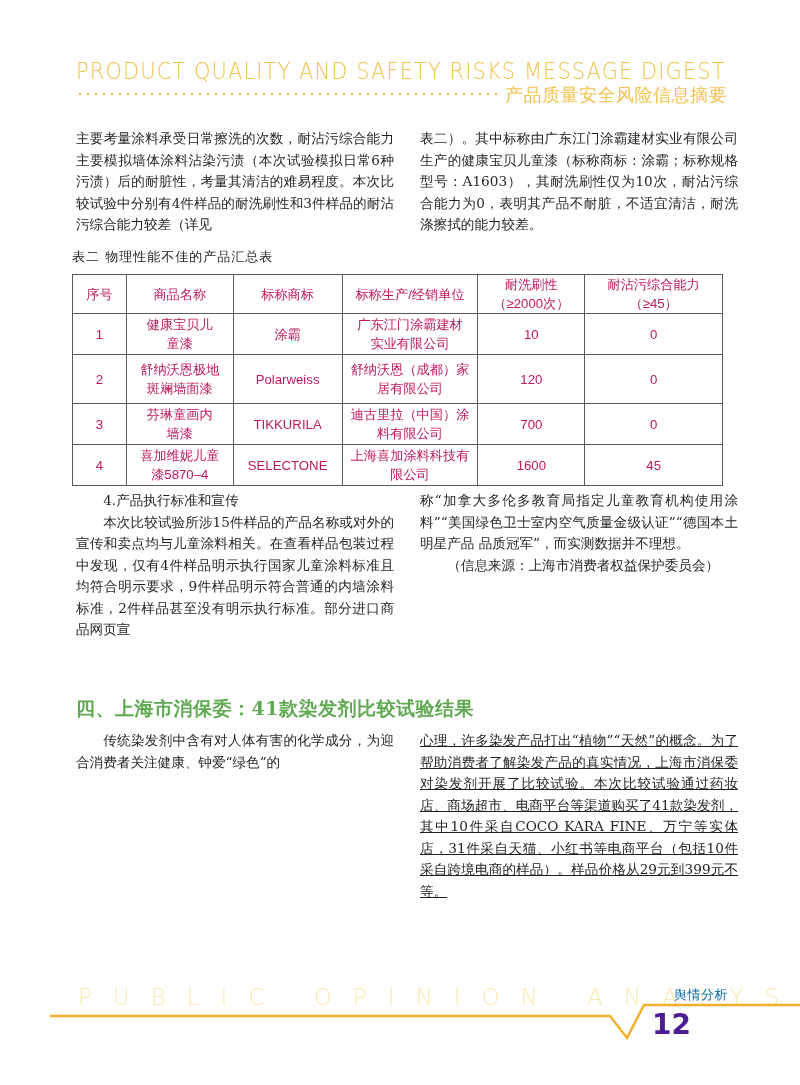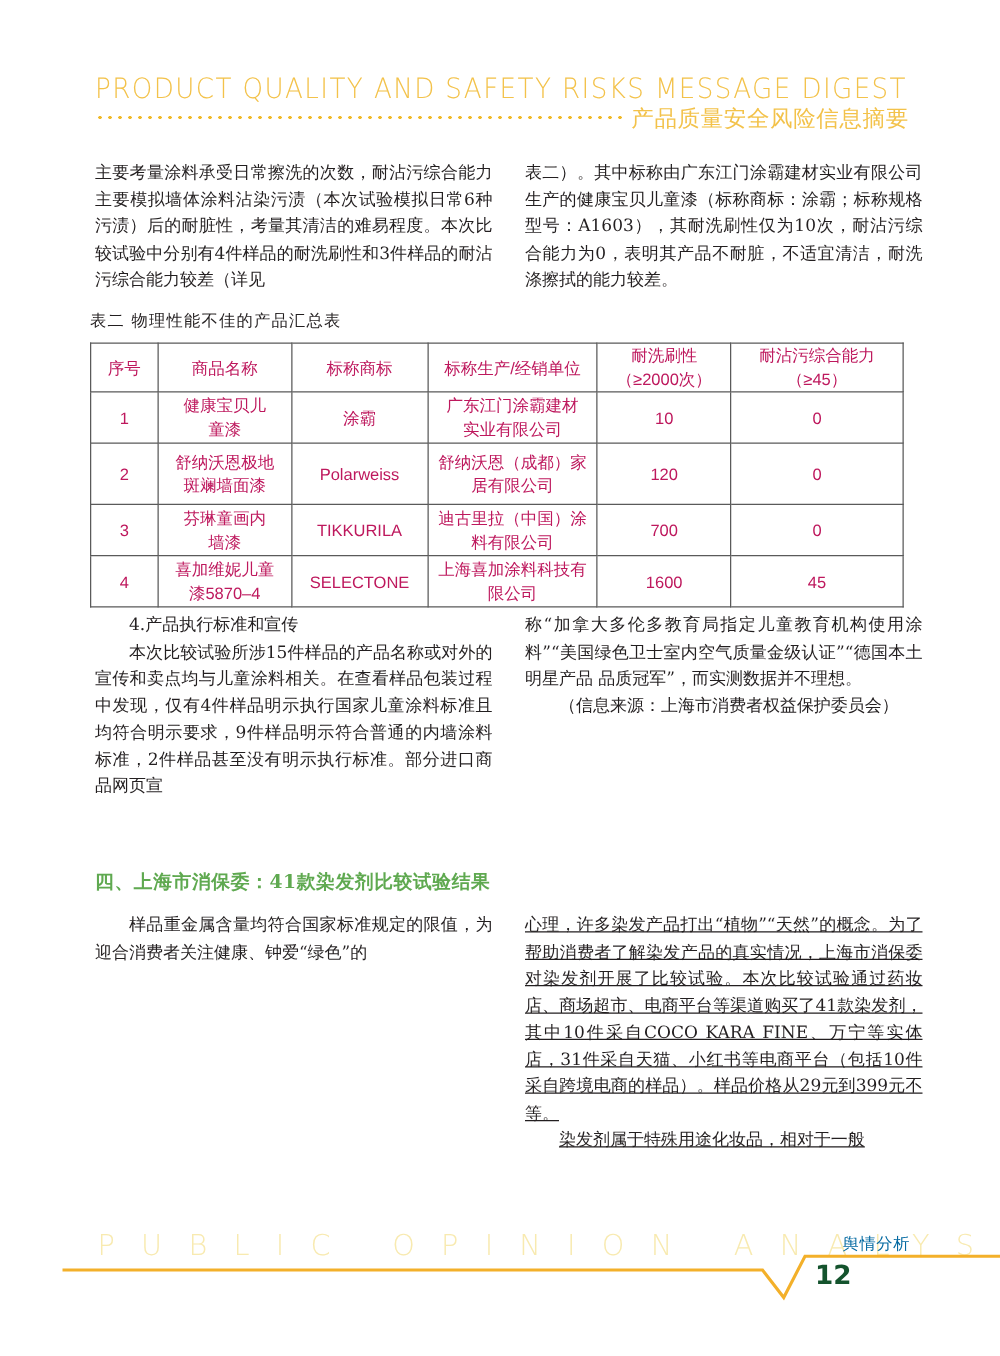--- a/index.html
+++ b/index.html
@@ -25,29 +25,29 @@
   .table-caption { position: absolute; left: 72px; width: 651px; top: 248px; text-align: left;
                    font-size: 13px; letter-spacing: 1px; }
   table.summary { position: absolute; left: 72px; top: 274px; width: 651px;
                   border-collapse: collapse; font-family: "Liberation Sans", "DejaVu Sans", sans-serif;
                   font-size: 13.2px; color: #be185d; }
   table.summary th, table.summary td { border: 1.5px solid #5a5a5a; text-align: center; vertical-align: middle;
                   padding: 0 2px; line-height: 19px; font-weight: normal; }
   table.summary tr.head th { height: 38px; }
   table.summary tr.row td { height: 40px; }
 
-  .sec-title { position: absolute; left: 76px; top: 696px; font-size: 15px; font-weight: bold;
+  .sec-title { position: absolute; left: 76px; top: 696px; font-size: 19px; font-weight: bold;
                color: #5fa950; letter-spacing: 0.5px; white-space: nowrap; }
 
   .footer-en { position: absolute; left: 78px; top: 984px; font-family: "DejaVu Sans", "Liberation Sans", sans-serif;
                font-weight: 200; font-size: 23px; letter-spacing: 21px; color: #f8eab0; white-space: nowrap; }
   .footer-line { position: absolute; }
   .footer-cn { position: absolute; left: 674px; top: 986px; font-size: 13px; font-weight: normal; color: #0369a1;
                font-family: "DejaVu Sans", sans-serif; letter-spacing: 0.5px; }
-  .page-num { position: absolute; left: 652px; top: 1008px; font-size: 21px; font-weight: bold; color: #14532d;
+  .page-num { position: absolute; left: 652px; top: 1008px; font-size: 28px; font-weight: bold; color: #4c1d95;
               font-family: "DejaVu Sans", sans-serif; }
 </style>
 </head>
 <body>
 
 <div class="hdr-en">PRODUCT QUALITY AND SAFETY RISKS MESSAGE DIGEST</div>
 <div class="hdr-dots"></div>
 <div class="hdr-cn">产品质量安全风险信息摘要</div>
 
 <div class="col left" style="top:128px;">
@@ -117,25 +117,24 @@
   <p class="indent">4.产品执行标准和宣传</p>
   <p class="indent">本次比较试验所涉15件样品的产品名称或对外的宣传和卖点均与儿童涂料相关。在查看样品包装过程中发现，仅有4件样品明示执行国家儿童涂料标准且均符合明示要求，9件样品明示符合普通的内墙涂料标准，2件样品甚至没有明示执行标准。部分进口商品网页宣</p>
 </div>
 <div class="col right" style="top:490px;">
   <p>称“加拿大多伦多教育局指定儿童教育机构使用涂料”“美国绿色卫士室内空气质量金级认证”“德国本土明星产品  品质冠军”，而实测数据并不理想。</p>
   <p class="indent">（信息来源：上海市消费者权益保护委员会）</p>
 </div>
 
 <div class="sec-title">四、上海市消保委：41款染发剂比较试验结果</div>
 <div class="col left" style="top:730px;">
-  <p class="indent">样品重金属含量均符合国家标准规定的限值，为迎合消费者关注健康、钟爱“绿色”的</p>
+  <p class="indent">传统染发剂中含有对人体有害的化学成分，为迎合消费者关注健康、钟爱“绿色”的</p>
 </div>
 <div class="col right" style="top:730px;text-decoration:underline;">
   <p>心理，许多染发产品打出“植物”“天然”的概念。为了帮助消费者了解染发产品的真实情况，上海市消保委对染发剂开展了比较试验。本次比较试验通过药妆店、商场超市、电商平台等渠道购买了41款染发剂，其中10件采自COCO KARA FINE、万宁等实体店，31件采自天猫、小红书等电商平台（包括10件采自跨境电商的样品）。样品价格从29元到399元不等。</p>
-  <p class="indent">染发剂属于特殊用途化妆品，相对于一般</p>
 </div>
 
 <div class="footer-en">PUBLIC OPINION ANALYSIS</div>
 <svg class="footer-line" style="left:0;top:1000px;" width="800" height="50">
   <polyline points="50,16 610,16 627,38 644,5 800,5" fill="none" stroke="#f3b02a" stroke-width="2.5"></polyline>
 </svg>
 <div class="footer-cn">舆情分析</div>
 <div class="page-num">12</div>
 
 </body></html>

